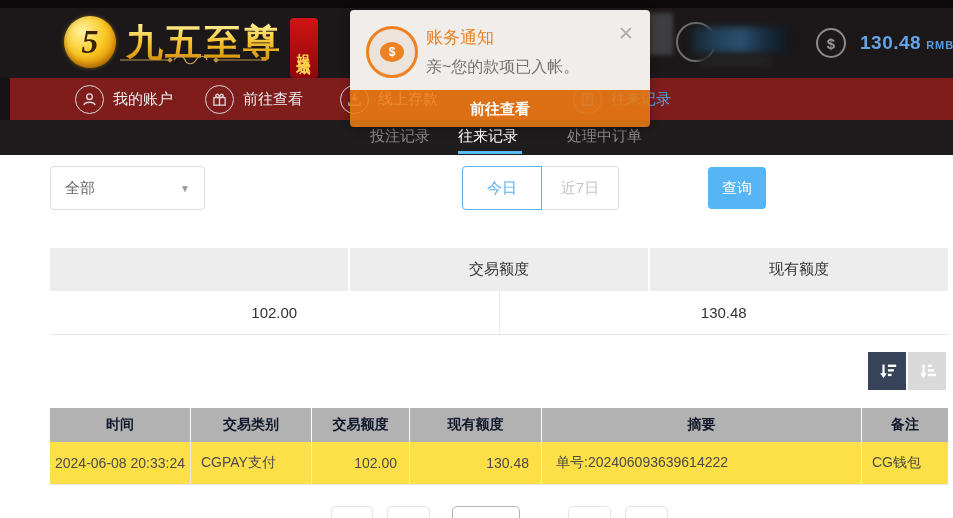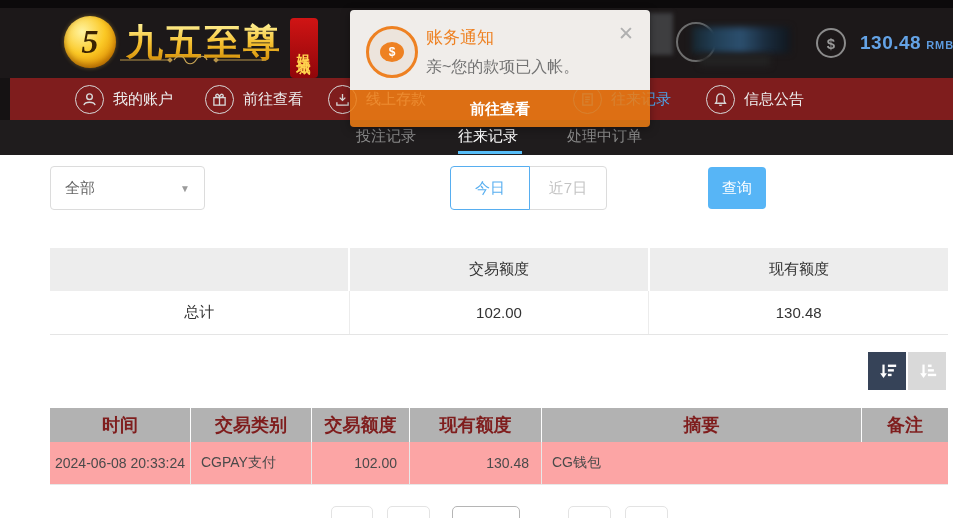--- a/index.html
+++ b/index.html
@@ -75,21 +75,21 @@
   
   .type-select{position:absolute;left:50px;top:166px;width:155px;height:44px;border:1px solid #dcdcdc;border-radius:4px;
     box-sizing:border-box;display:flex;align-items:center;padding:0 14px;color:#666;font-size:15px;cursor:pointer;background:#fff;}
   .select-caret{margin-left:auto;color:#9b9b9b;font-size:10px;}
   .date-input{position:absolute;left:215px;top:166px;width:225px;height:44px;border:1px solid #dcdcdc;border-radius:4px;
     box-sizing:border-box;display:flex;align-items:center;padding:0 12px;color:#a6a6a6;font-size:15px;cursor:pointer;background:#fff;}
   .cal-ico{margin-right:9px;display:flex;}
   .range-group{position:absolute;left:450px;top:166px;display:flex;}
   .range-btn{width:78px;height:44px;box-sizing:border-box;border:1px solid #dcdcdc;background:#fff;
     color:#c3c3c3;font-size:15px;display:flex;align-items:center;justify-content:center;cursor:pointer;margin-left:-1px;}
-  .range-btn:first-child{border-radius:4px 0 0 4px;margin-left:0;width:80px;}
+  .range-btn:first-child{border-radius:4px 0 0 4px;margin-left:12px;width:80px;}
   .range-btn:last-child{border-radius:0 4px 4px 0;}
   .range-btn.active{border-color:#57aef0;color:#57aef0;z-index:2;}
   .search-btn{position:absolute;left:708px;top:167px;width:58px;height:42px;background:#57b5f6;border:none;border-radius:4px;
     color:#fff;font-size:15px;cursor:pointer;}
 
   
   .sum-table{position:absolute;left:50px;top:248px;width:898px;}
   .sum-head{display:flex;height:43px;}
   .sum-head .cell{flex:1;background:#ededed;display:flex;align-items:center;justify-content:center;
     color:#333;font-size:15px;border-right:2px solid #fff;}
@@ -101,24 +101,24 @@
 
   
   .sort-box{position:absolute;left:868px;top:352px;display:flex;}
   .sort-btn{width:38px;height:38px;display:flex;align-items:center;justify-content:center;cursor:pointer;}
   .sort-desc{background:#364358;margin-right:2px;}
   .sort-asc{background:#d9d9d9;}
 
   
   .rec-table{position:absolute;left:50px;top:408px;width:898px;}
   .rec-head{display:flex;height:34px;}
-  .rec-head .cell{background:#b2b2b2;color:#7f1d1d;font-size:18px;font-weight:bold;
+  .rec-head .cell{background:#b2b2b2;color:#0f172a;font-size:14px;font-weight:bold;
     display:flex;align-items:center;justify-content:center;border-right:1px solid #fdfdfd;box-sizing:border-box;}
   .rec-head .cell:last-child{border-right:none;}
-  .rec-row{display:flex;height:42px;border-bottom:1px solid #e8e8e8;background:#fca5a5;}
+  .rec-row{display:flex;height:42px;border-bottom:1px solid #e8e8e8;background:#fde047;}
   .rec-row .cell{display:flex;align-items:center;color:#4a4a4a;font-size:14px;
     border-right:1px solid #e8e8e8;box-sizing:border-box;white-space:nowrap;overflow:hidden;}
   .rec-row .cell:last-child{border-right:none;}
   .c-time{width:141px;justify-content:center;}
   .c-type{width:121px;padding-left:10px;}
   .c-amount{width:98px;justify-content:flex-end;padding-right:12px;}
   .c-balance{width:132px;justify-content:flex-end;padding-right:12px;}
   .c-summary{width:320px;padding-left:14px;}
   .c-note{width:86px;padding-left:10px;}
   .rec-head .c-type,.rec-head .c-summary,.rec-head .c-note{padding-left:0;justify-content:center;}
@@ -183,21 +183,21 @@
       <span class="nav-ico">
         <svg width="15" height="15" viewBox="0 0 16 16" fill="none" stroke="#d8d8d8" stroke-width="1.4">
           <rect x="2" y="6" width="12" height="8"></rect>
             <line x1="8" y1="6" x2="8" y2="14"></line>
           <path d="M8 6 C5 6 3 4.5 4.5 3 C6 1.5 8 3.5 8 6 C8 3.5 10 1.5 11.5 3 C13 4.5 11 6 8 6Z"></path>
         </svg>
       </span>
       <span class="nav-label">前往查看</span>
     </div>
 
-    <div class="nav-item" style="left:328px;">
+    <div class="nav-item" style="left:340px;">
       <span class="nav-ico">
         <svg width="15" height="15" viewBox="0 0 16 16" fill="none" stroke="#d8d8d8" stroke-width="1.4">
           <path d="M8 2 v7 M5 6 l3 3 3-3"></path>
             <path d="M2 11 v3 h12 v-3"></path>
         </svg>
       </span>
       <span class="nav-label">线上存款</span>
     </div>
 
 
@@ -206,33 +206,24 @@
         <svg width="15" height="15" viewBox="0 0 16 16" fill="none" stroke="#4da3e8" stroke-width="1.4">
           <rect x="3" y="2" width="10" height="12"></rect>
             <line x1="5.5" y1="5.5" x2="10.5" y2="5.5"></line>
           <line x1="5.5" y1="8" x2="10.5" y2="8"></line>
             <line x1="5.5" y1="10.5" x2="9" y2="10.5"></line>
         </svg>
       </span>
       <span class="nav-label">往来记录</span>
     </div>
 
-    <div class="nav-item" style="left:706px;">
-      <span class="nav-ico">
-        <svg width="15" height="15" viewBox="0 0 16 16" fill="none" stroke="#d8d8d8" stroke-width="1.4">
-          <path d="M8 2 c-2.6 0 -4 2 -4 4.5 V10 l-1.3 2 h10.6 L12 10 V6.5 C12 4 10.6 2 8 2Z"></path>
-          <path d="M6.8 13.5 a1.3 1.3 0 0 0 2.4 0"></path>
-        </svg>
-      </span>
-      <span class="nav-label">信息公告</span>
-    </div>
   </div>
 
   <div class="tab-bar">
-    <div class="tab" style="left:356px;">投注记录</div>
+    <div class="tab" style="left:370px;">投注记录</div>
     <div class="tab active" style="left:458px;">往来记录</div>
     <div class="tab" style="left:546px;margin-left:21px;">处理中订单</div>
     <div class="tab-underline"></div>
   </div>
 
   <div class="popup">
     <div class="popup-body">
       <div class="popup-ico">
         <div class="bubble">
             <span>$</span>
@@ -258,21 +249,20 @@
 
   <button class="search-btn">查询</button>
 
   <div class="sum-table">
     <div class="sum-head">
       <div class="cell"></div>
       <div class="cell">交易额度</div>
       <div class="cell">现有额度</div>
     </div>
     <div class="sum-row">
-      <div class="cell">总计</div>
       <div class="cell">102.00</div>
       <div class="cell">130.48</div>
     </div>
   </div>
 
   <div class="sort-box">
     <div class="sort-btn sort-desc">
       <svg width="22" height="22" viewBox="0 0 24 24" fill="#fff">
         <rect x="7" y="5" width="2.4" height="11"></rect>
         <path d="M4.5 14.5 h7.4 L8.2 19.5Z"></path>
@@ -299,20 +289,21 @@
       <div class="cell c-amount">交易额度</div>
       <div class="cell c-balance">现有额度</div>
       <div class="cell c-summary">摘要</div>
       <div class="cell c-note">备注</div>
     </div>
     <div class="rec-row">
       <div class="cell c-time">2024-06-08 20:33:24</div>
       <div class="cell c-type">CGPAY支付</div>
       <div class="cell c-amount">102.00</div>
       <div class="cell c-balance">130.48</div>
+      <div class="cell c-summary">单号:202406093639614222</div>
       <div class="cell c-note">CG钱包</div>
     </div>
   </div>
 
   <div class="pager-btn" style="left:331px;width:42px;"></div>
   <div class="pager-btn" style="left:387px;width:43px;"></div>
   <div class="pager-btn current" style="left:452px;width:68px;"></div>
   <div class="pager-btn" style="left:568px;width:43px;"></div>
   <div class="pager-btn" style="left:625px;width:43px;"></div>
 

